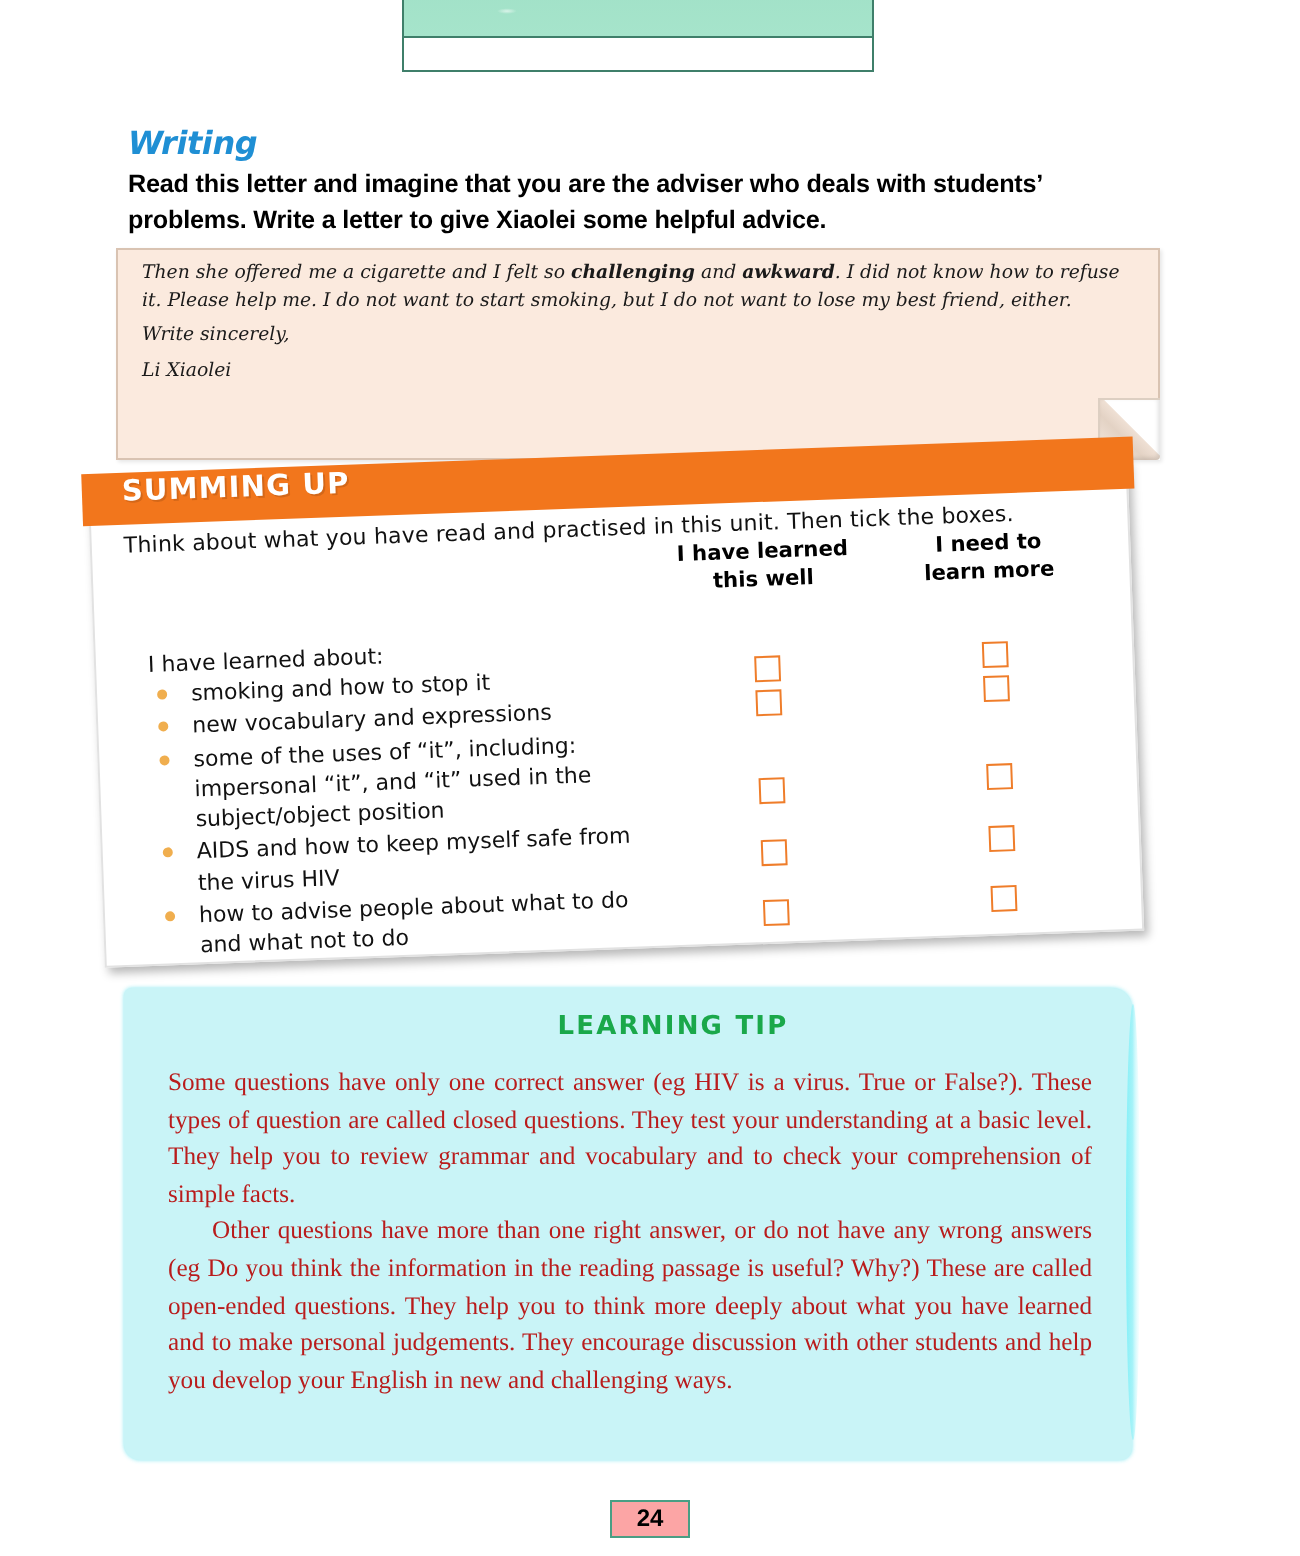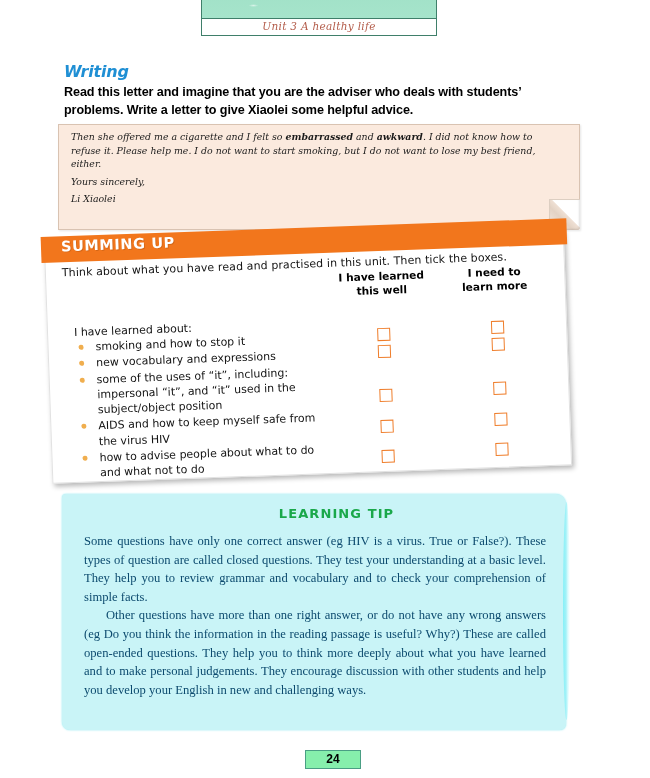--- a/index.html
+++ b/index.html
@@ -142,49 +142,48 @@
     border-radius:50%;
   }
   #learning-tip-title{
     position:absolute;left:0;right:0;top:12px;text-align:center;
     font-family:"DejaVu Sans", sans-serif;
     font-weight:bold;font-size:13px;color:#1aa84a;letter-spacing:1.1px;padding-left:45px;
   }
   #learning-tip-body{
     position:absolute;left:22px;top:38px;width:462px;
     font-family:"Liberation Serif", serif;
-    font-size:12.6px;line-height:18.6px;color:#0c4a6e;text-align:justify;
+    font-size:12.6px;line-height:18.6px;color:#b91c1c;text-align:justify;
   }
   #learning-tip-body p{margin:0;text-indent:22px;}
   #learning-tip-body p.first{text-indent:0;}
 
   
   #page-number-box{
-    position:absolute;left:305px;top:750px;width:56px;height:19px;
-    border:1.5px solid #4a9e84;box-sizing:border-box;background:#86efac;
+    position:absolute;left:305px;top:750px;width:40px;height:19px;
+    border:1.5px solid #4a9e84;box-sizing:border-box;background:#fca5a5;
     text-align:center;line-height:16px;
     font-family:"Liberation Sans", sans-serif;font-weight:bold;font-size:12px;color:#000;
   }
 </style>
 </head>
 <body>
 
 <div id="unit-image-block">
   <div id="unit-photo"></div>
-  <div id="unit-caption">Unit 3 A healthy life</div>
 </div>
 
 <div id="writing-heading">Writing</div>
 <div id="writing-instruction">Read this letter and imagine that you are the adviser who deals with students’ problems. Write a letter to give Xiaolei some helpful advice.</div>
 
 <div id="letter-card">
   <div id="letter-body">
-    <p><span>Then she offered me a cigarette and I felt so </span><b>embarrassed</b><span> and </span><b>awkward</b><span>. I did not know how to refuse it. Please help me. I do not want to start smoking, but I do not want to lose my best friend, either.</span></p>
+    <p><span>Then she offered me a cigarette and I felt so </span><b>challenging</b><span> and </span><b>awkward</b><span>. I did not know how to refuse it. Please help me. I do not want to start smoking, but I do not want to lose my best friend, either.</span></p>
     <div class="gap"></div>
-    <p>Yours sincerely,</p>
+    <p>Write sincerely,</p>
     <div class="gap"></div>
     <p>Li Xiaolei</p>
   </div>
   <div id="letter-curl-mask"></div>
   <div id="letter-curl"></div>
 </div>
 
 <div id="summing-up-card">
   <div id="summing-up-banner"></div>
   <div id="summing-up-title">SUMMING UP</div>

